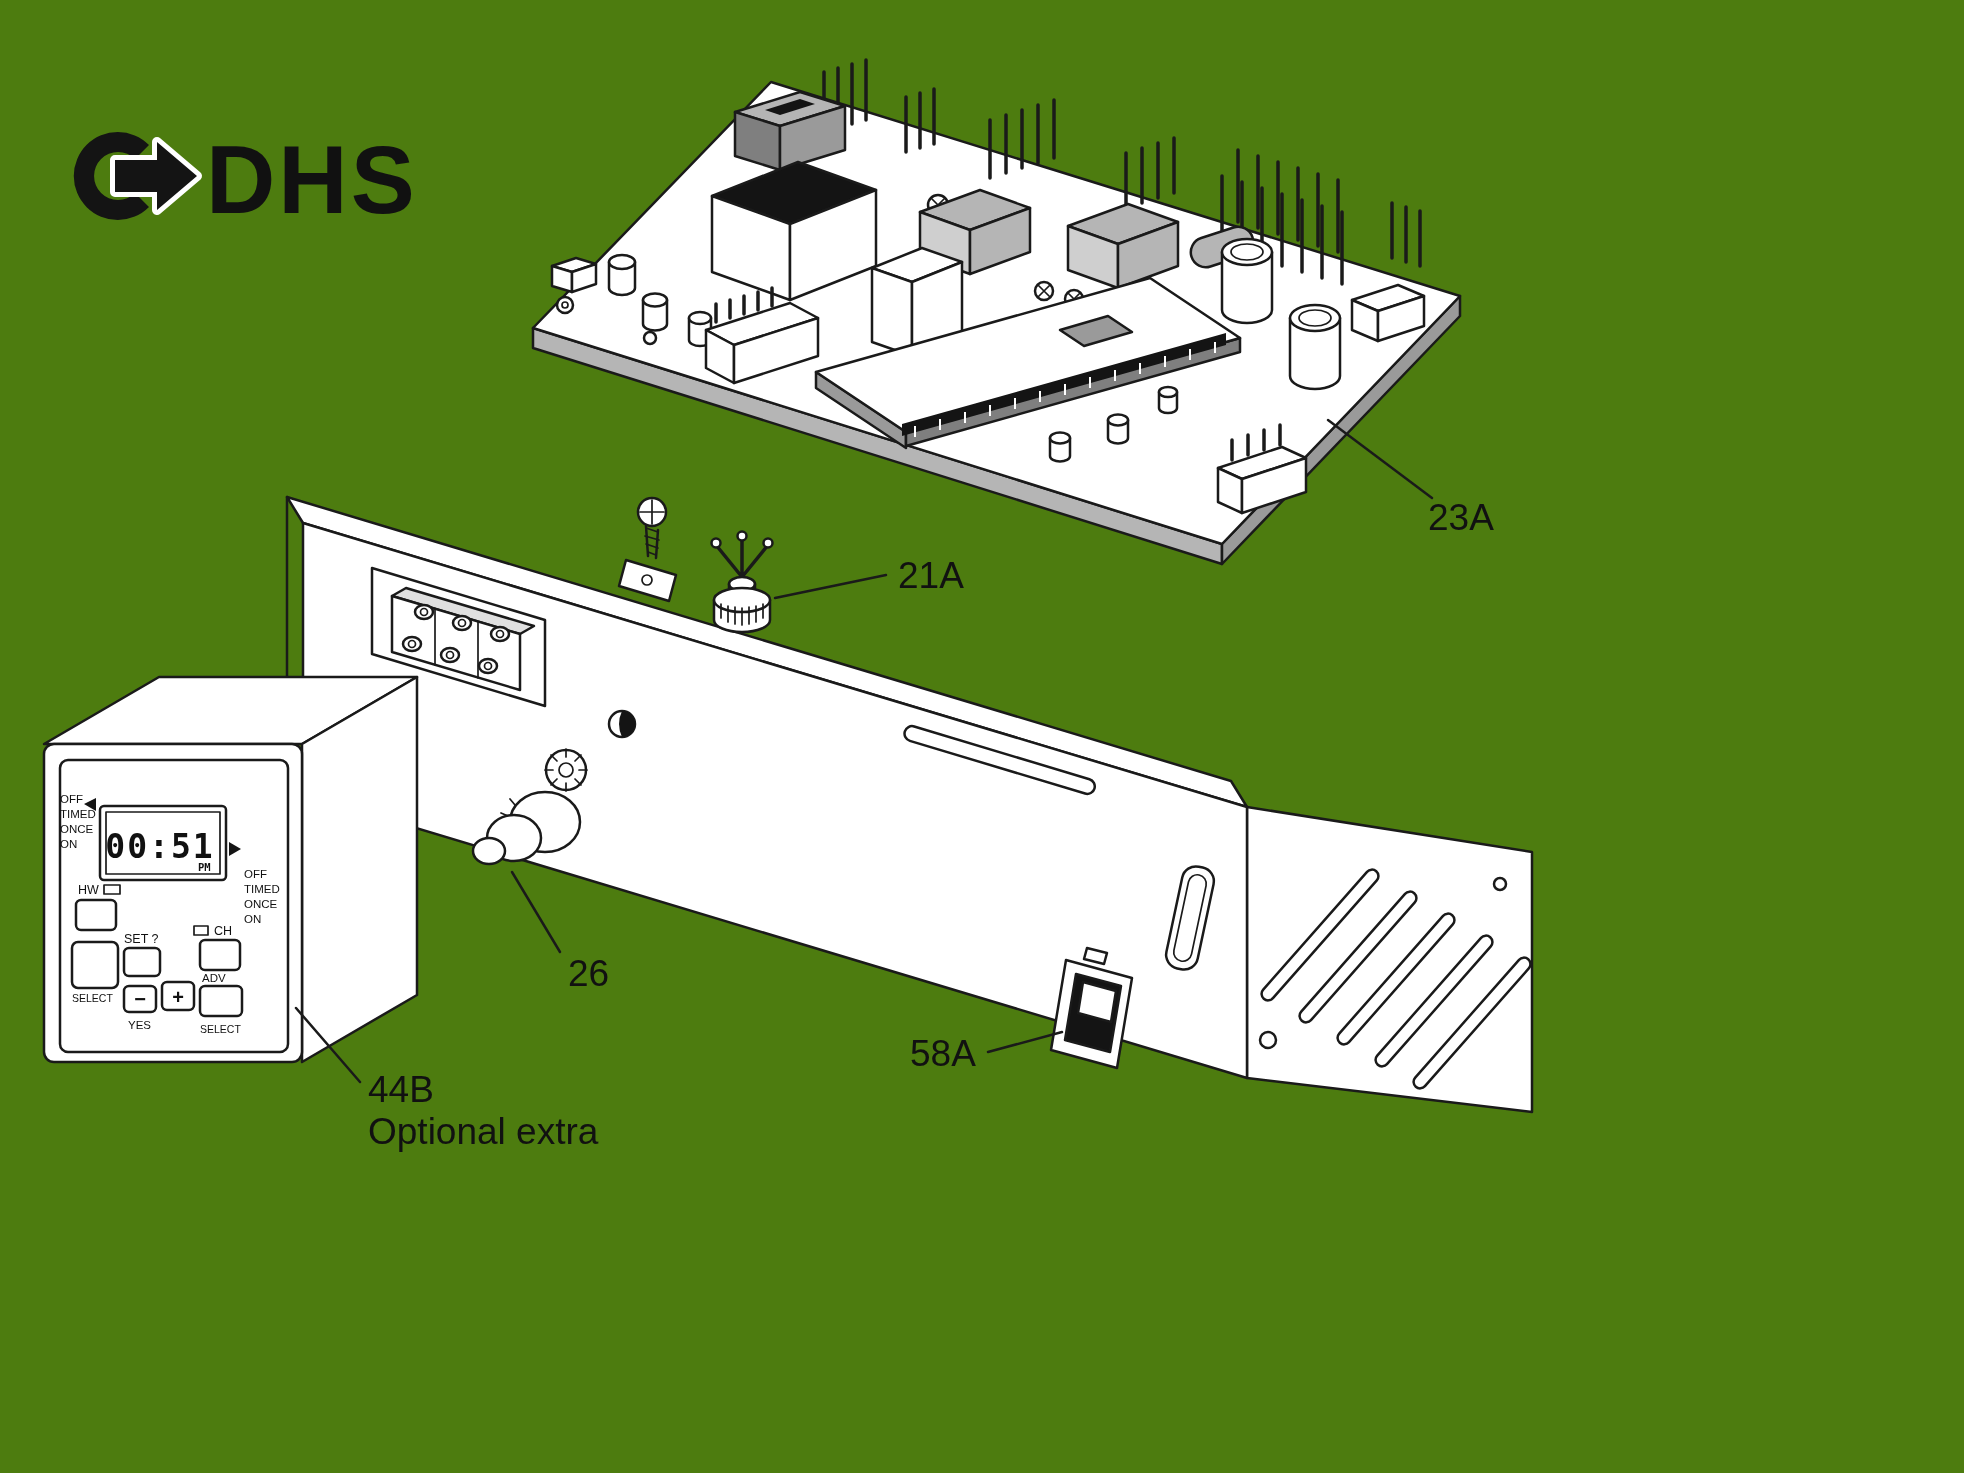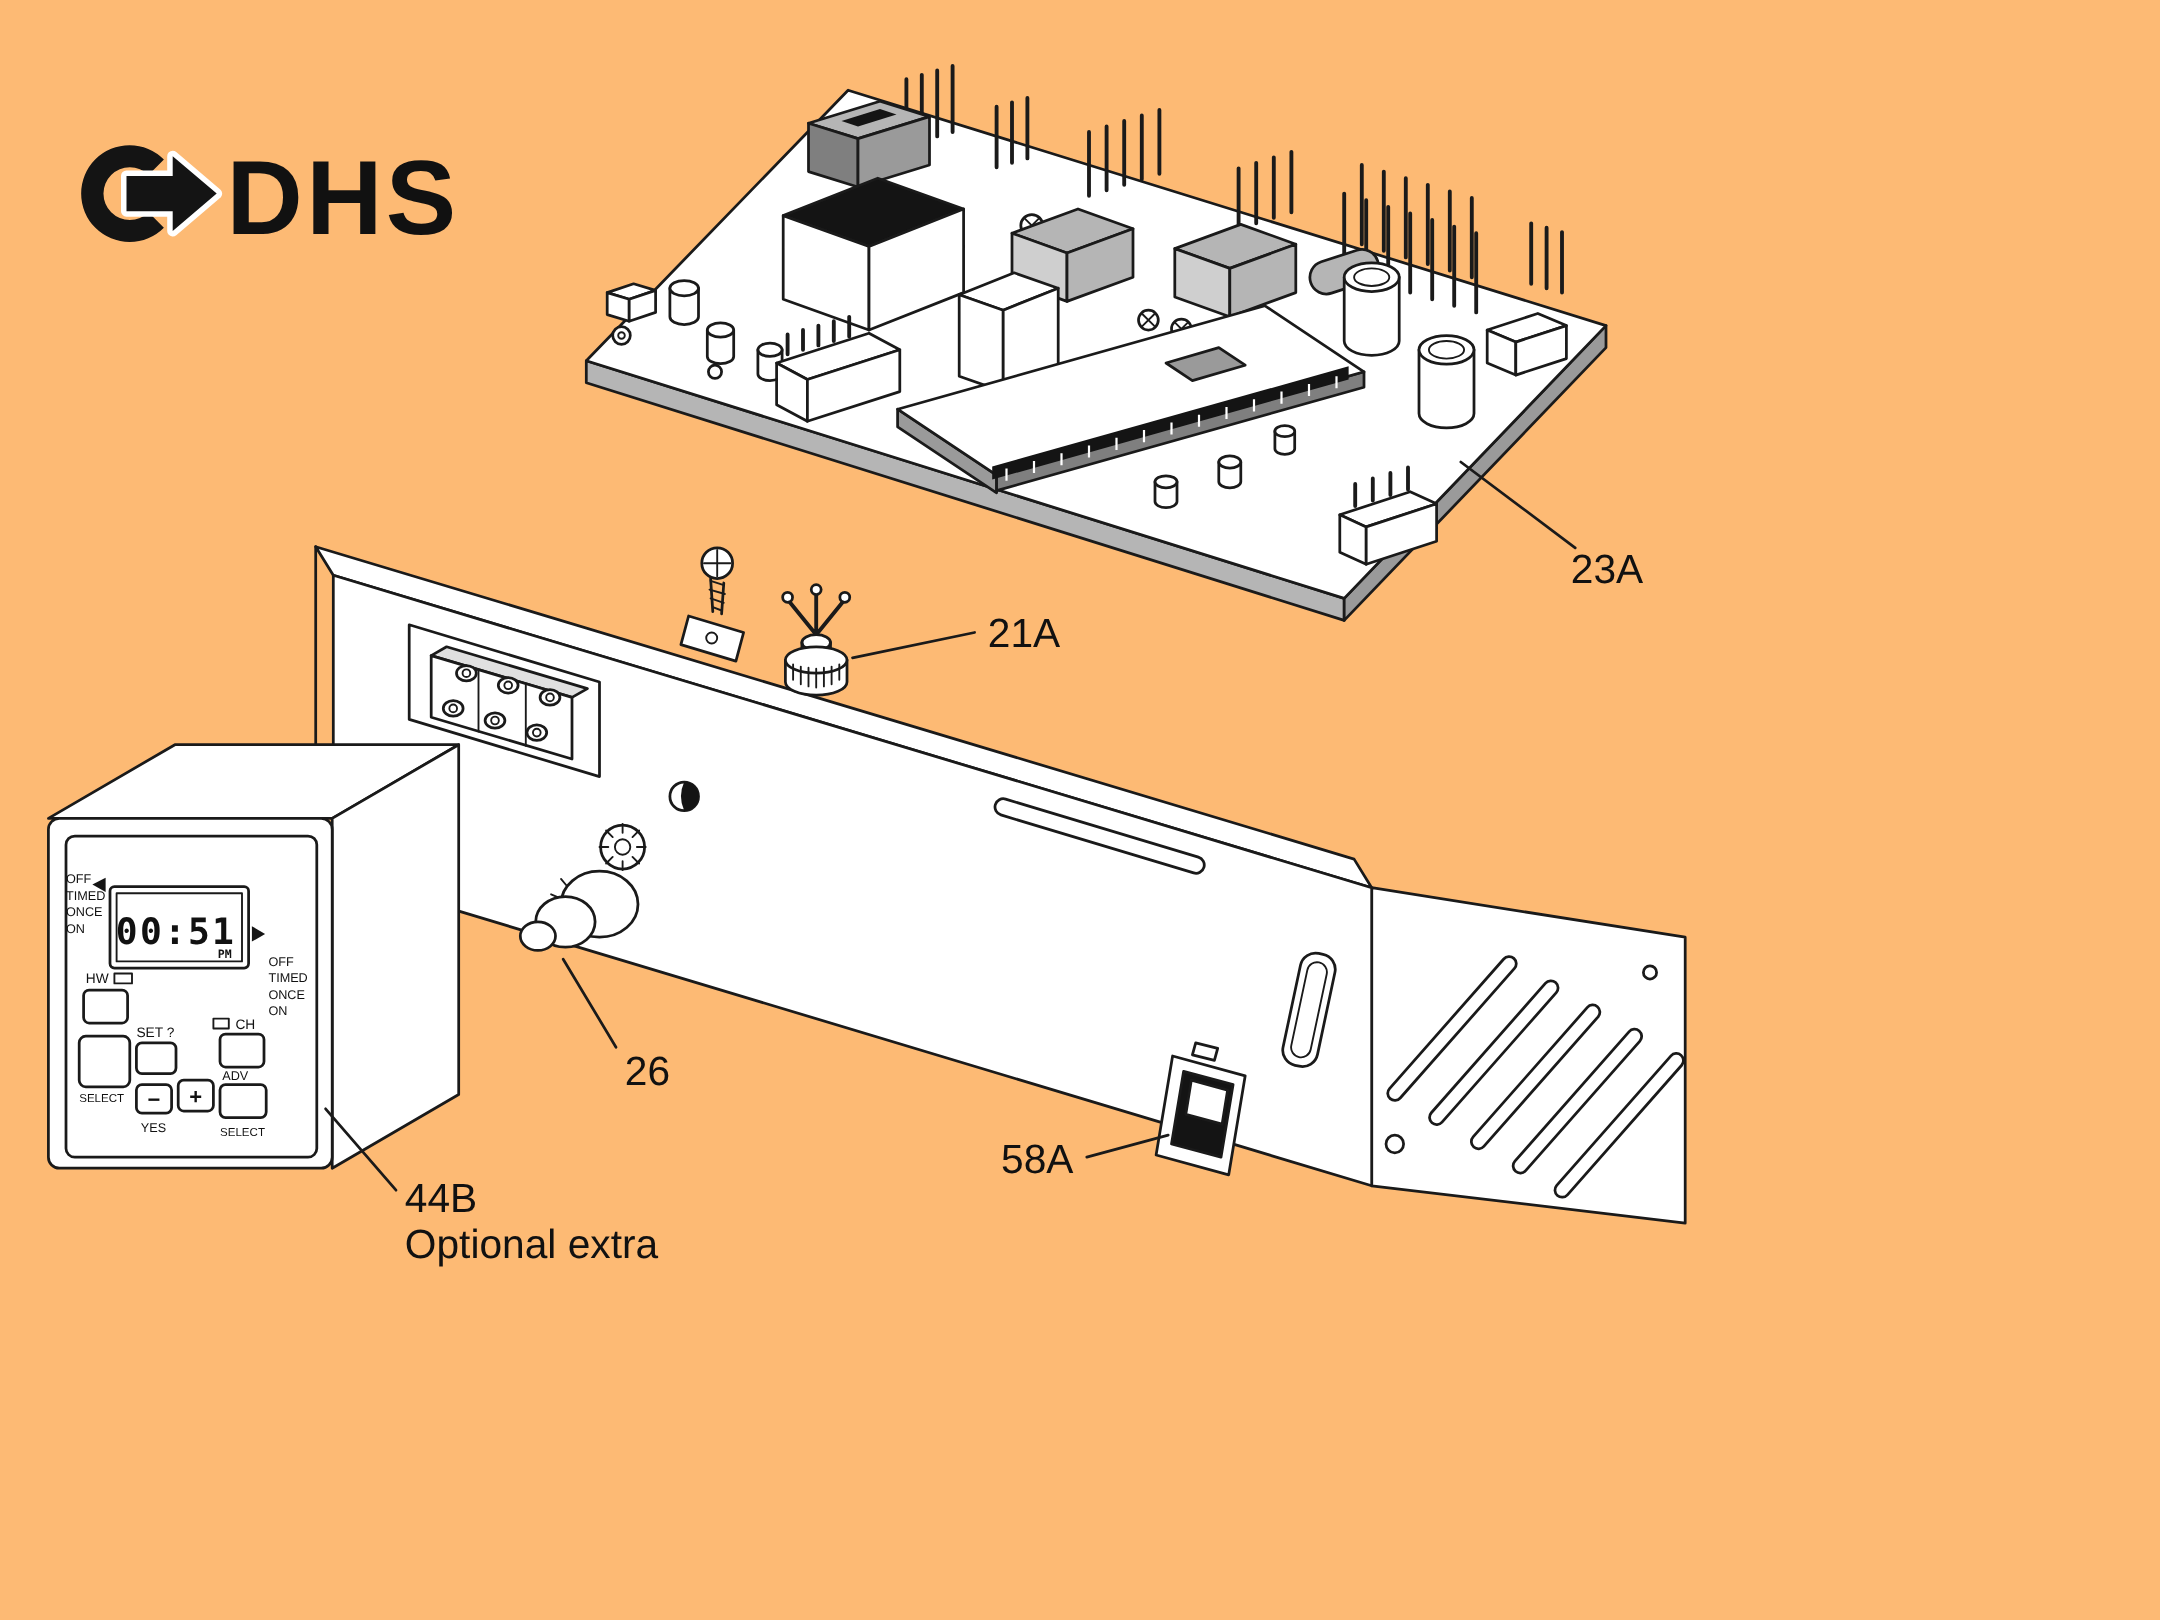--- a/index.html
+++ b/index.html
@@ -1,16 +1,16 @@
 <!DOCTYPE html>
 <html><head>
 <meta charset="utf-8">
 <style>
   html,body { margin:0; padding:0; background:#fff; }
-  .canvas { position:relative; width:1964px; height:1473px; background:#fdba74; overflow:hidden; }
+  .canvas { position:relative; width:1964px; height:1473px; background:#4d7c0f; overflow:hidden; }
   svg { display:block; }
   .s  { stroke:#1a1a1a; stroke-width:2.5; stroke-linejoin:round; stroke-linecap:round; }
   .thin { stroke-width:1.7; }
   .thick { stroke-width:3.5; }
   .fw { fill:#ffffff; }
   .fn { fill:none; }
   .fb { fill:#141414; }
   .g1 { fill:#cfcfcf; }
   .g2 { fill:#b5b5b5; }
   .g3 { fill:#9a9a9a; }

